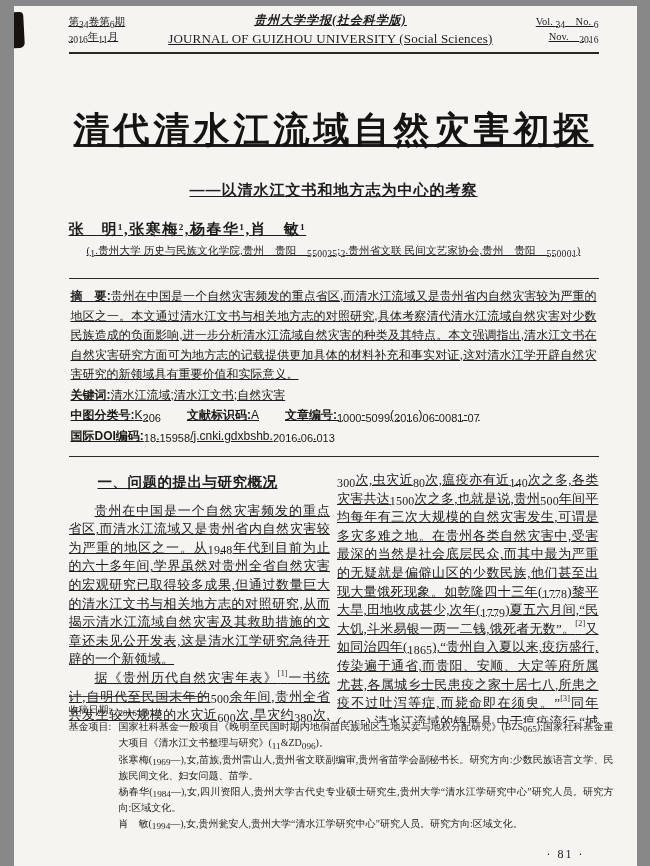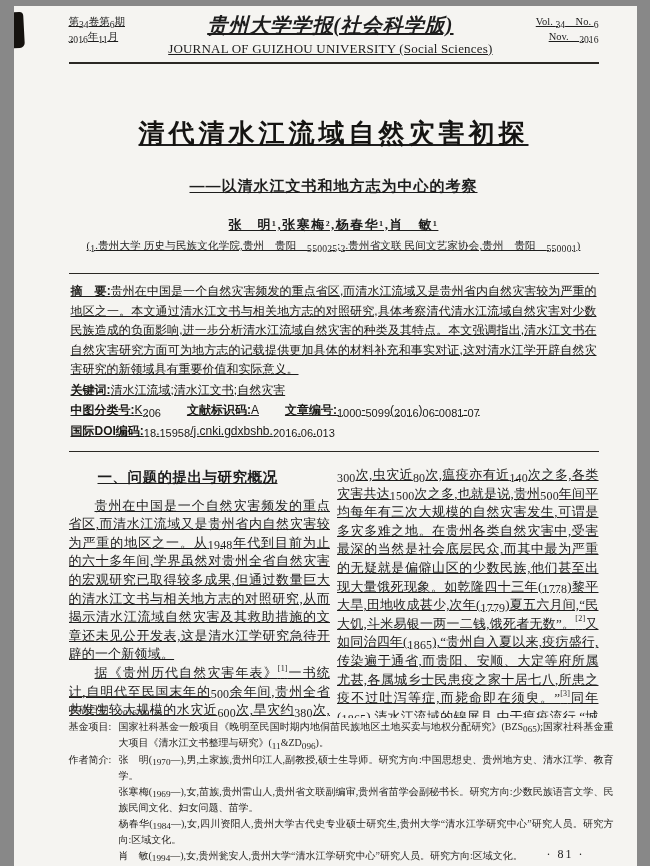--- a/index.html
+++ b/index.html
@@ -13,31 +13,31 @@
 
   
   .corner-blob { position:absolute; left:-3px; top:6px; width:13px; height:36px;
     background:#15120f; border-radius:0 4px 5px 2px; transform:rotate(-3deg); }
 
   
   .header { display:flex; justify-content:space-between; align-items:flex-start;
     border-bottom:2px solid #2b2824; padding-bottom:5px; }
   .hdr-issue { font-size:10.5px; line-height:15px; white-space:pre-line; }
   .hdr-center { text-align:center; margin-top:-2px; }
-  .journal-cn { font-size:20px; font-weight:bold; font-style:italic; letter-spacing:1px;
+  .journal-cn { font-size:12px; font-weight:bold; font-style:italic; letter-spacing:1px;
     font-family:"Liberation Serif","DejaVu Serif",serif; }
   .journal-en { font-size:13px; letter-spacing:0.2px; margin-top:2px; }
   .hdr-vol { font-size:10.5px; line-height:15px; text-align:right; white-space:pre-line; }
 
   
-  .title { margin-top:52px; text-align:center; font-size:26px; font-weight:bold;
+  .title { margin-top:52px; text-align:center; font-size:36px; font-weight:bold;
     letter-spacing:4px; font-family:"Liberation Sans","DejaVu Sans",sans-serif; color:#151412; }
   .subtitle { margin-top:26px; text-align:center; font-size:15px; font-weight:bold;
     letter-spacing:1px; font-family:"Liberation Sans","DejaVu Sans",sans-serif; }
-  .authors { margin-top:20px; text-align:center; font-size:13px; font-weight:600; letter-spacing:1.5px; }
+  .authors { margin-top:20px; text-align:left; font-size:15px; font-weight:600; letter-spacing:1.5px; }
   .affiliation { margin-top:5px; text-align:center; font-size:10.5px; letter-spacing:0.2px; }
 
   
   .meta-block { margin-top:20px; border-top:1.5px solid #2b2824; border-bottom:1.5px solid #2b2824;
     padding:8px 2px 10px 2px; font-family:"Liberation Sans","DejaVu Sans",sans-serif;
     font-size:12px; line-height:19.5px; color:#1a1916; }
   .meta-block .lbl { font-weight:bold; }
   .abstract-p { text-align:justify; }
   .meta-row { margin-top:1px; }
   .clc-row .gap { display:inline-block; width:26px; }
@@ -106,20 +106,19 @@
       <div class="col">
         <p class="cont"><span class="nd">300</span>次,虫灾近<span class="nd">80</span>次,瘟疫亦有近<span class="nd">140</span>次之多,各类灾害共达<span class="nd">1500</span>次之多,也就是说,贵州<span class="nd">500</span>年间平均每年有三次大规模的自然灾害发生,可谓是多灾多难之地。在贵州各类自然灾害中,受害最深的当然是社会底层民众,而其中最为严重的无疑就是偏僻山区的少数民族,他们甚至出现大量饿死现象。如乾隆四十三年(<span class="nd">1778</span>)黎平大旱,田地收成甚少,次年(<span class="nd">1779</span>)夏五六月间,“民大饥,斗米易银一两一二钱,饿死者无数”。<sup class="ref">[<span class="nd">2</span>]</sup>又如同治四年(<span class="nd">1865</span>),“贵州自入夏以来,疫疠盛行,传染遍于通省,而贵阳、安顺、大定等府所属尤甚,各属城乡士民患疫之家十居七八,所患之疫不过吐泻等症,而毙命即在须臾。”<sup class="ref">[<span class="nd">3</span>]</sup>同年(<span class="nd">1865</span>),清水江流域的锦屏县,由于瘟疫流行,“城乡全家病亡者时有所</p>
       </div>
     </div>
   </div>
 
   <div class="footnotes">
     <div class="fn-sep"></div>
     <div class="fn-row"><span class="fn-label">收稿日期:</span><span><span class="nd">2016</span>-<span class="nd">09</span>-<span class="nd">28</span></span></div>
     <div class="fn-row"><span class="fn-label">基金项目:</span><span>国家社科基金一般项目《晚明至民国时期内地侗苗民族地区土地买卖与地权分配研究》(BZS<span class="nd">065</span>);国家社科基金重大项目《清水江文书整理与研究》(<span class="nd">11</span>&amp;ZD<span class="nd">096</span>)。</span></div>
-    <div class="fn-row"><span class="fn-label">作者简介:</span><span>张　明(<span class="nd">1970</span>—),男,土家族,贵州印江人,副教授,硕士生导师。研究方向:中国思想史、贵州地方史、清水江学、教育学。</span></div>
     <div class="bio-row">张寒梅(<span class="nd">1969</span>—),女,苗族,贵州雷山人,贵州省文联副编审,贵州省苗学会副秘书长。研究方向:少数民族语言文学、民族民间文化、妇女问题、苗学。</div>
     <div class="bio-row">杨春华(<span class="nd">1984</span>—),女,四川资阳人,贵州大学古代史专业硕士研究生,贵州大学“清水江学研究中心”研究人员。研究方向:区域文化。</div>
     <div class="bio-row">肖　敏(<span class="nd">1994</span>—),女,贵州瓮安人,贵州大学“清水江学研究中心”研究人员。研究方向:区域文化。</div>
   </div>
 
   <div class="page-number">· 81 ·</div>
 </div>
 
 </body></html>

